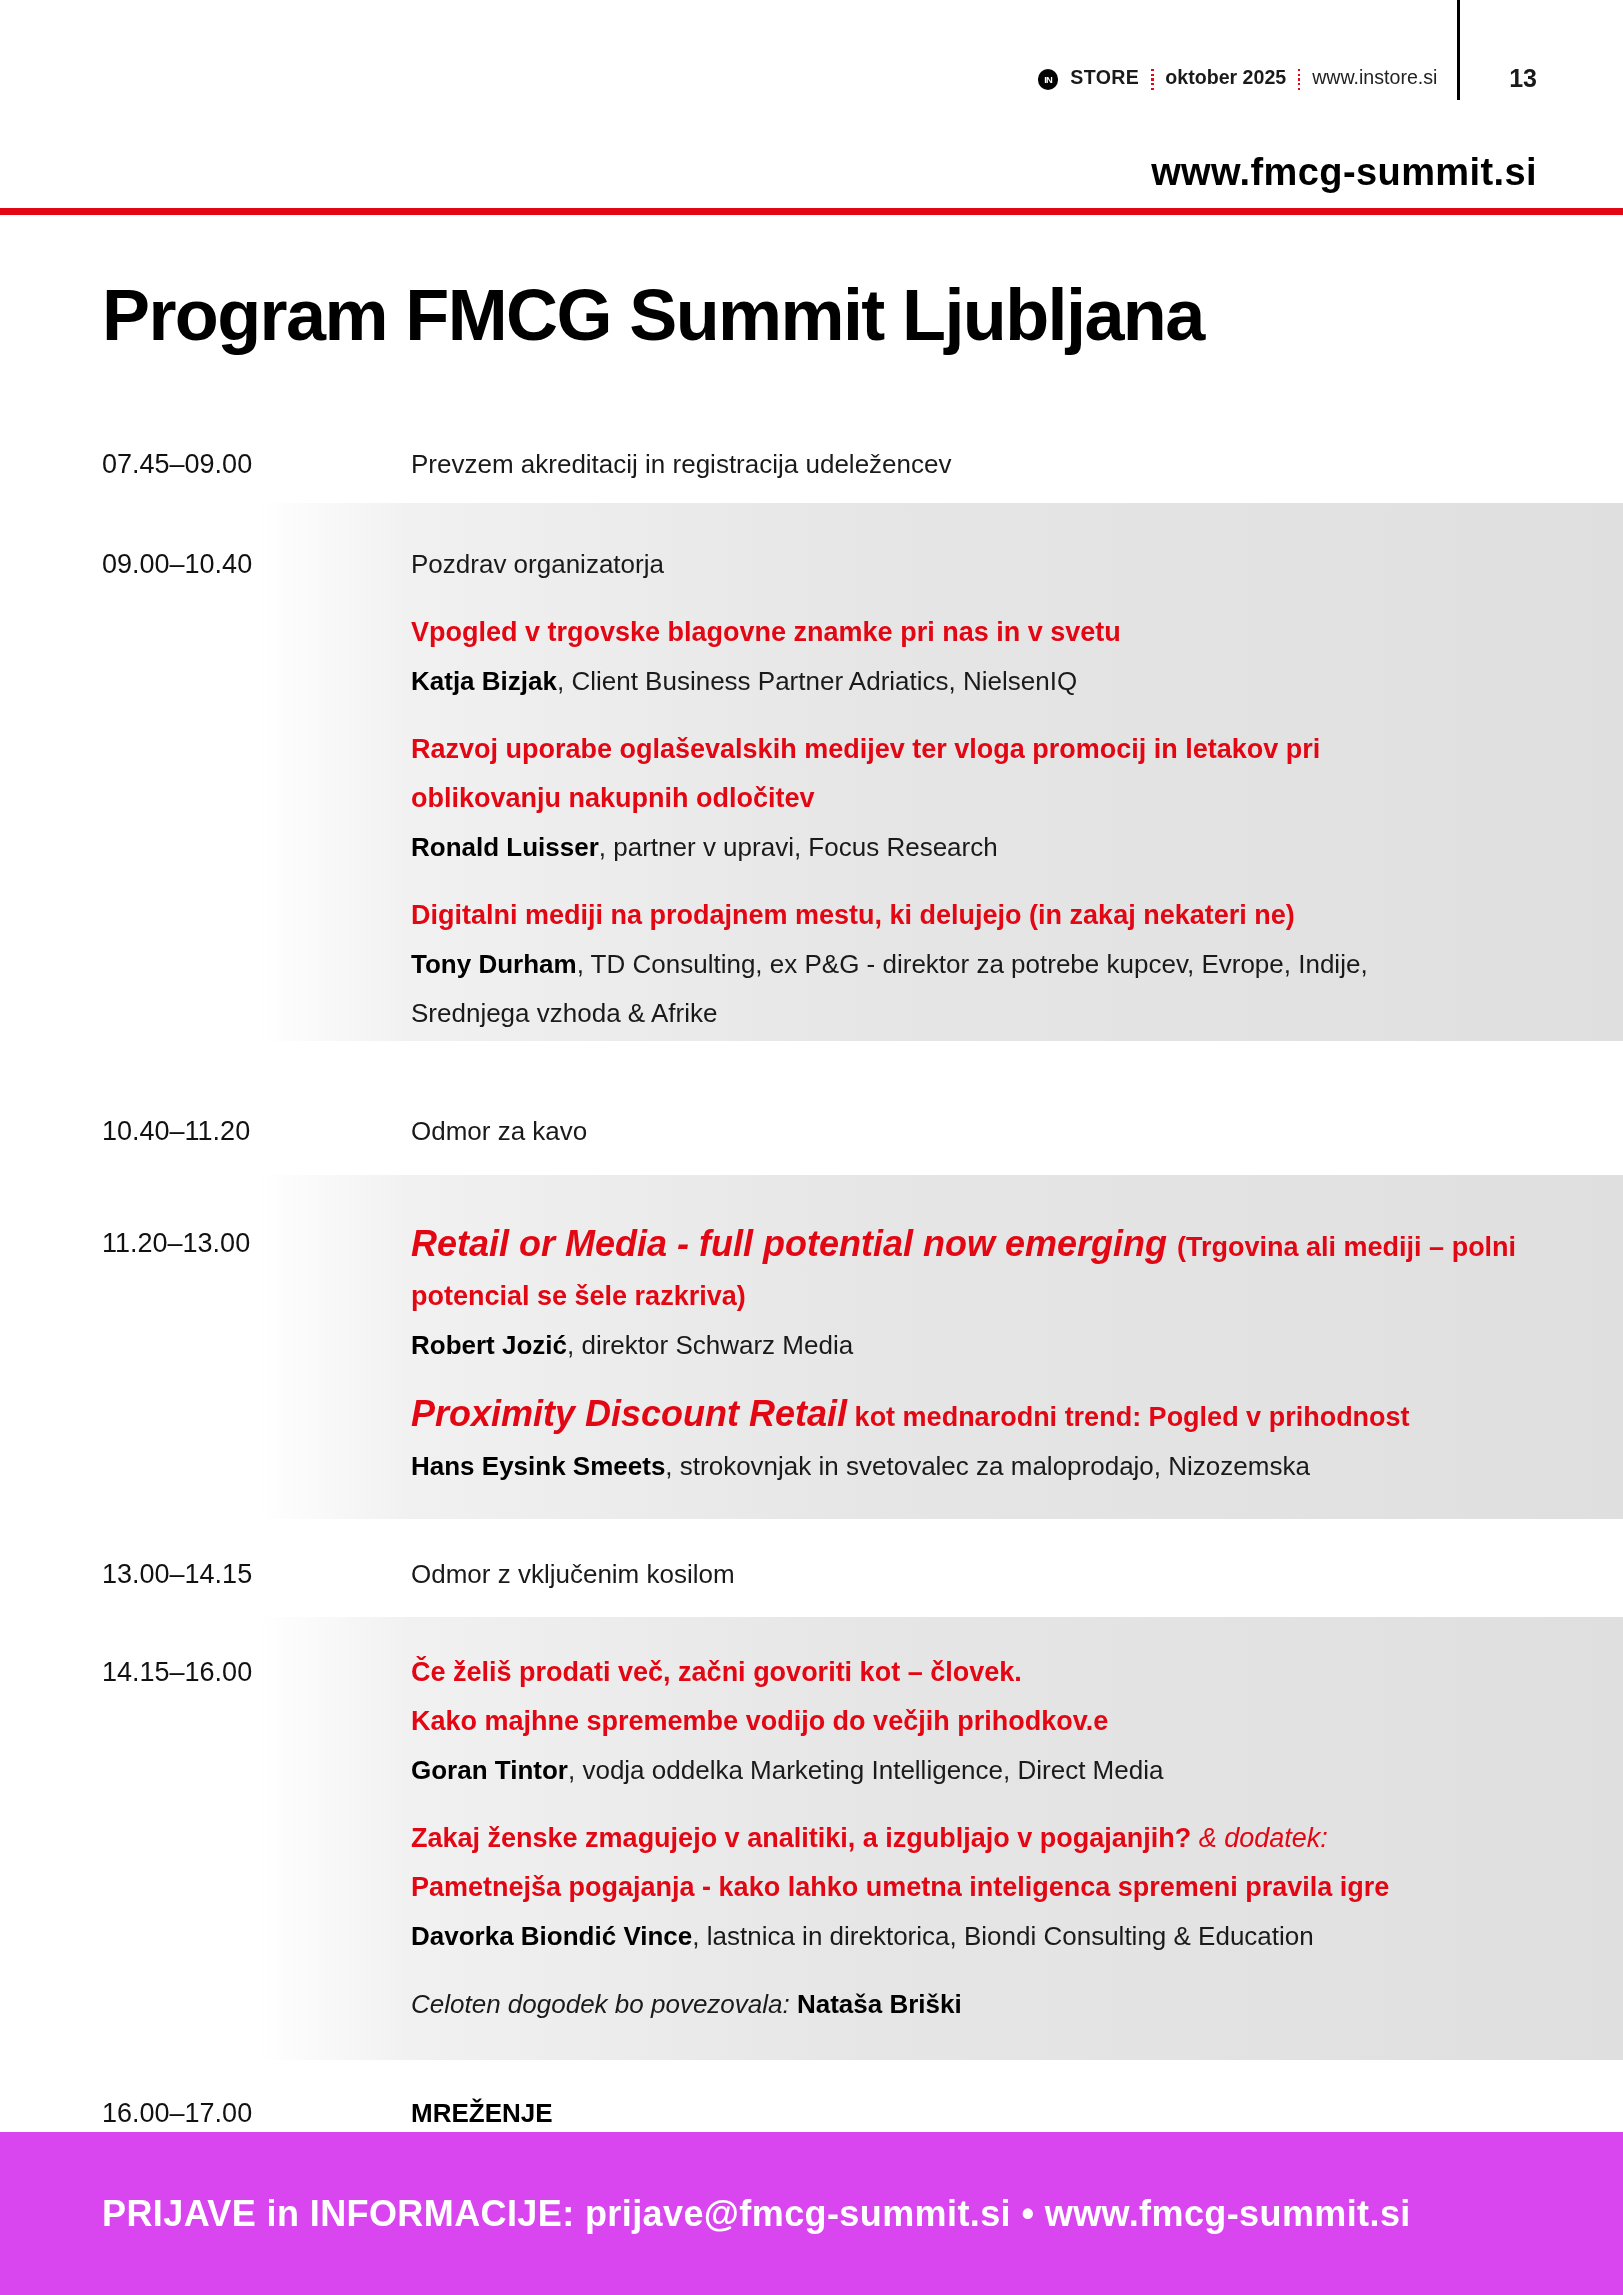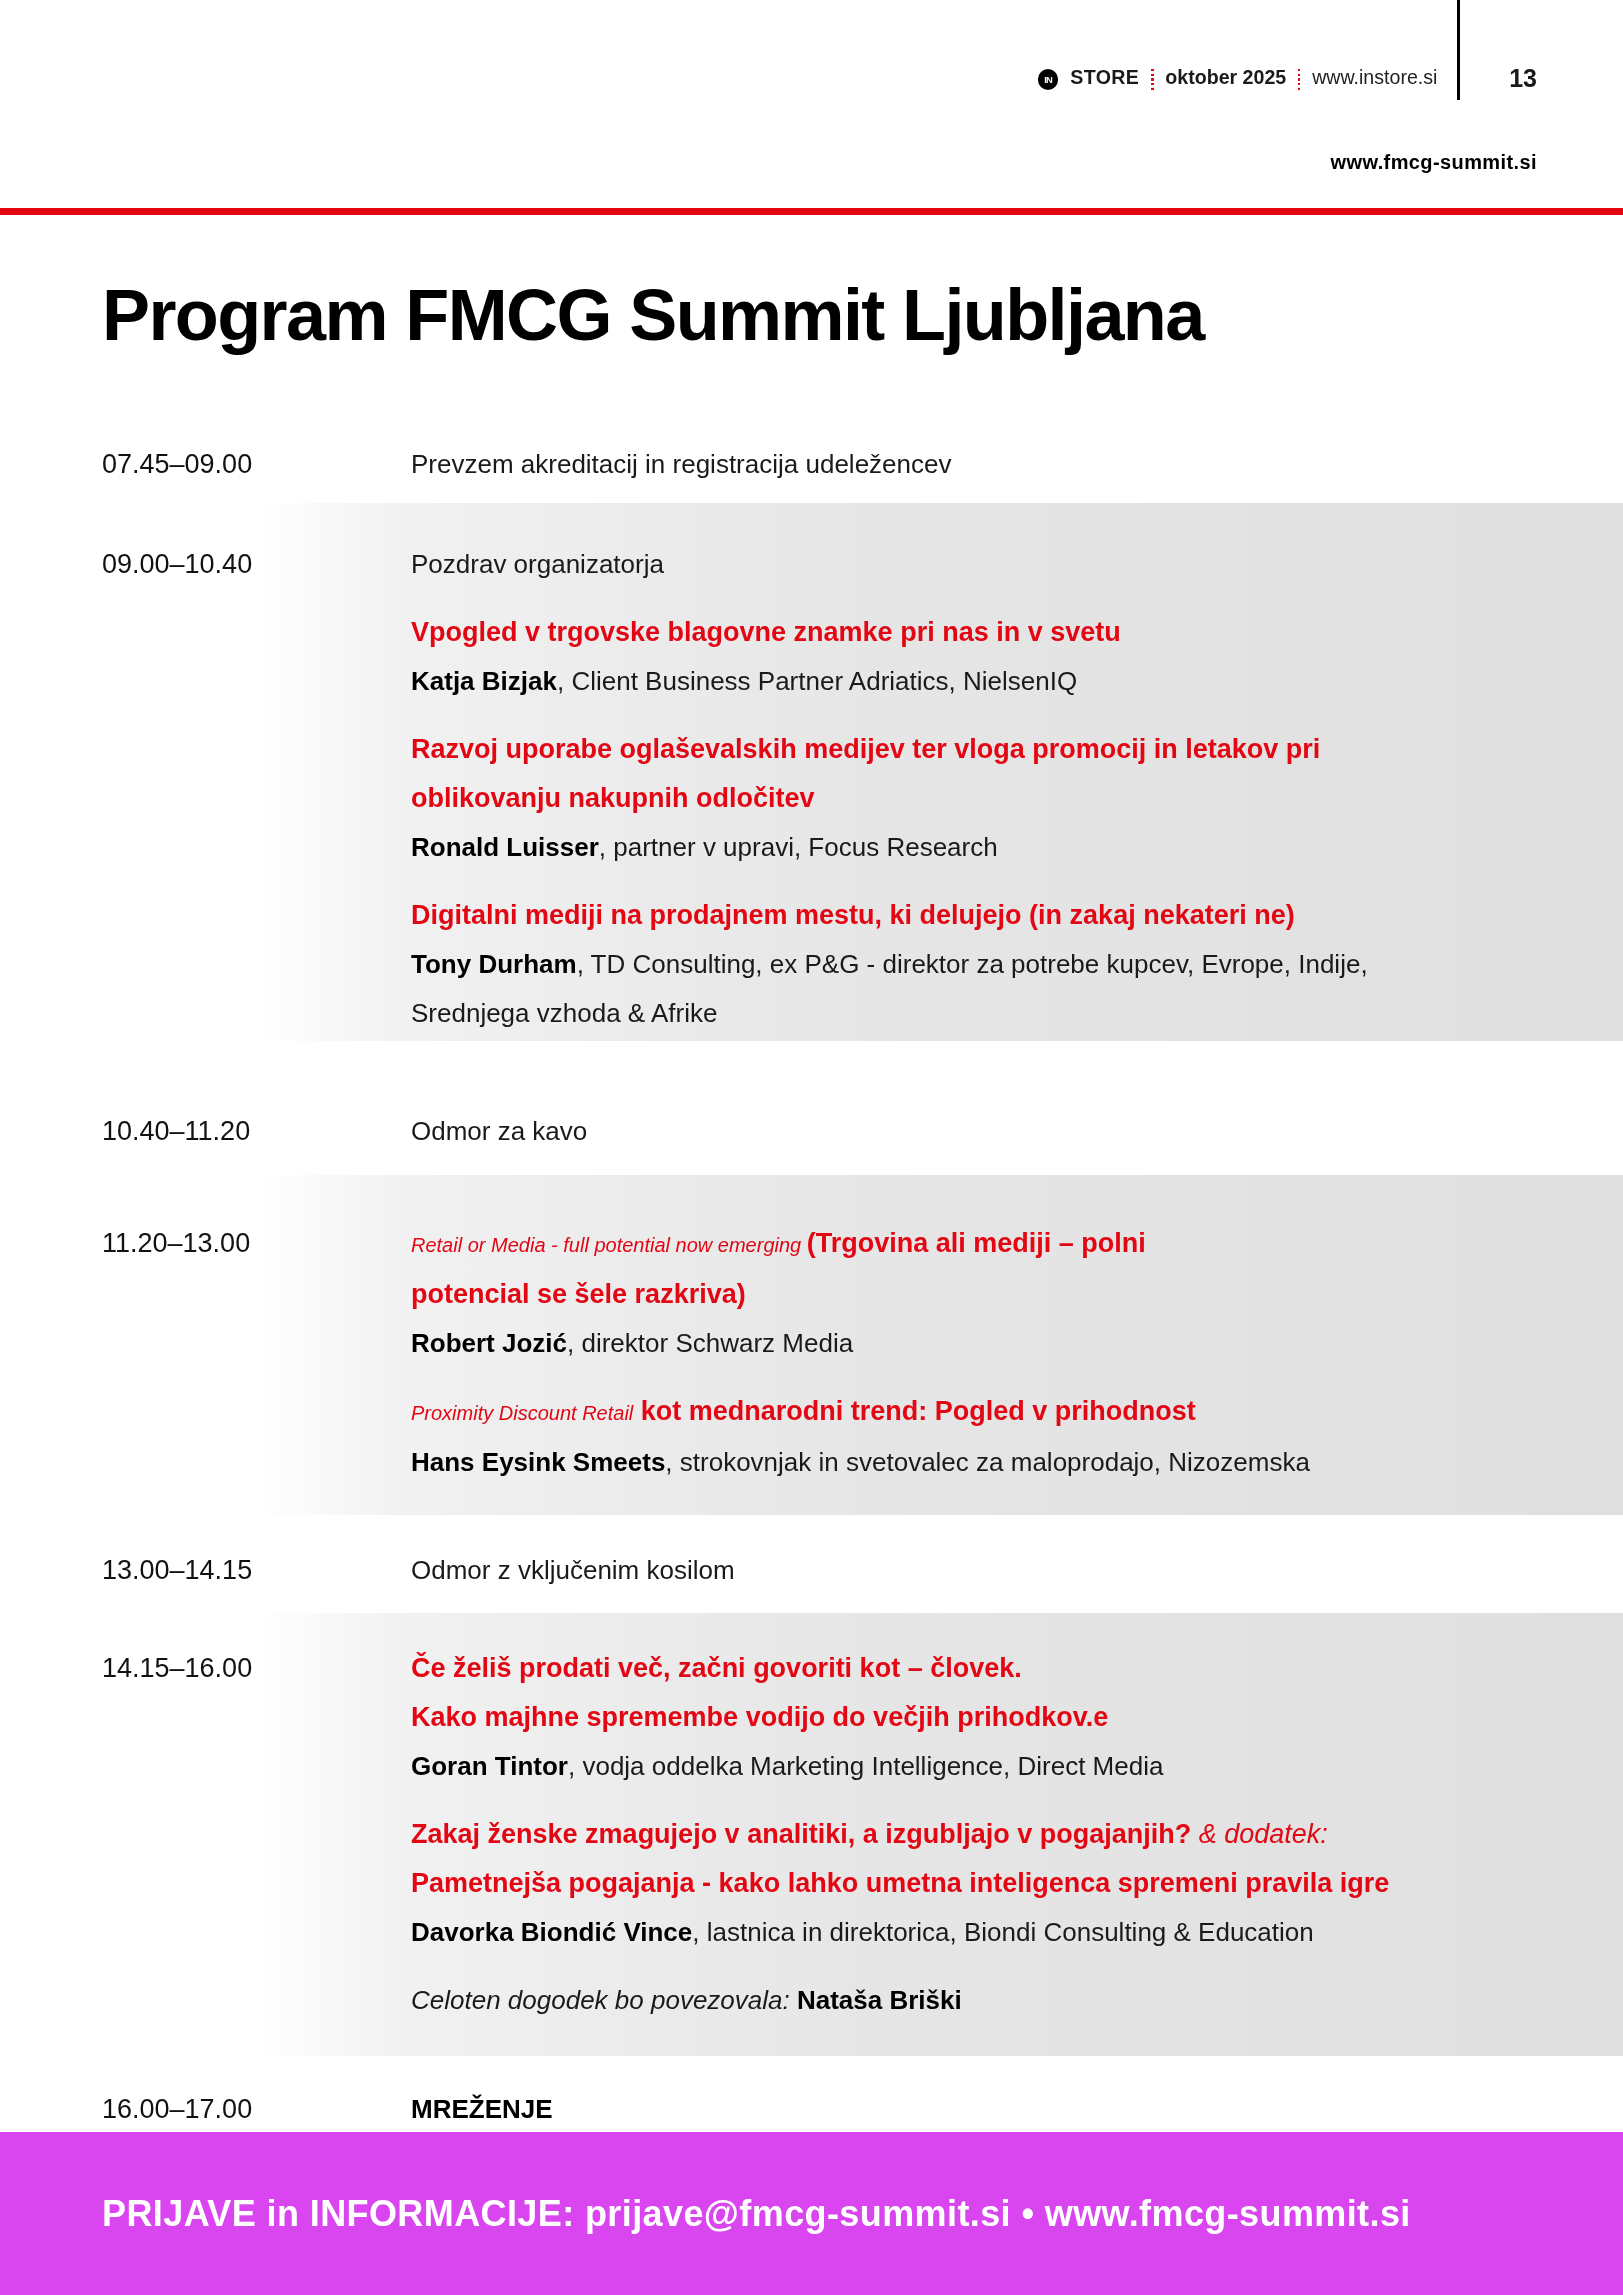--- a/index.html
+++ b/index.html
@@ -34,21 +34,21 @@
     width:2.4px; height:20.4px;
     background:repeating-linear-gradient(to bottom,#e30613 0 2.4px,transparent 2.4px 4.7px);
   }
   .vline { position:absolute; left:1457px; top:0; width:3.1px; height:100px; background:#000; }
   .pagenum {
     position:absolute; top:66px; left:1480px; width:57px;
     text-align:right; font-size:25px; font-weight:800; line-height:25px;
   }
   .event-site {
     position:absolute; top:151px; right:86px;
-    font-size:20px; font-weight:800; letter-spacing:0.4px; color:#000;
+    font-size:38px; font-weight:800; letter-spacing:0.4px; color:#000;
   }
   .red-rule { position:absolute; top:208px; left:0; width:100%; height:7px; background:#e30613; }
 
   
   main { padding-top:276px; }
   h1.title {
     margin:0 0 85px 102px;
     font-size:72px; line-height:79px; font-weight:800;
     letter-spacing:-1.6px; color:#000;
   }
@@ -69,21 +69,21 @@
   .band3 { margin-top:18px; padding:31px 0 31px 0; }
   .row2 { margin-top:66px; }
   .row4 { margin-top:31px; }
   .row6 { margin-top:29px; }
 
   .t-plain { color:#1a1a1a; }
   .t-name  { color:#000; font-weight:800; }
   .t-bold  { color:#000; font-weight:800; }
   .t-it    { color:#1a1a1a; font-style:italic; }
   .t-red   { color:#e30613; font-weight:800; font-size:27px; }
-  .t-redi  { color:#e30613; font-weight:400; font-style:italic; font-size:20px; }
+  .t-redi  { color:#e30613; font-weight:700; font-style:italic; font-size:36px; }
   .t-redil { color:#e30613; font-weight:400; font-style:italic; font-size:27px; }
 
   
   .footer-bar {
     position:absolute; left:0; bottom:0; width:100%; height:163px;
     background:#d946ef; display:flex; align-items:center;
     box-sizing:border-box; padding-left:102px;
   }
   .footer-text { margin:0; color:#fff; font-size:36px; font-weight:800; letter-spacing:0.4px; }
 </style>

